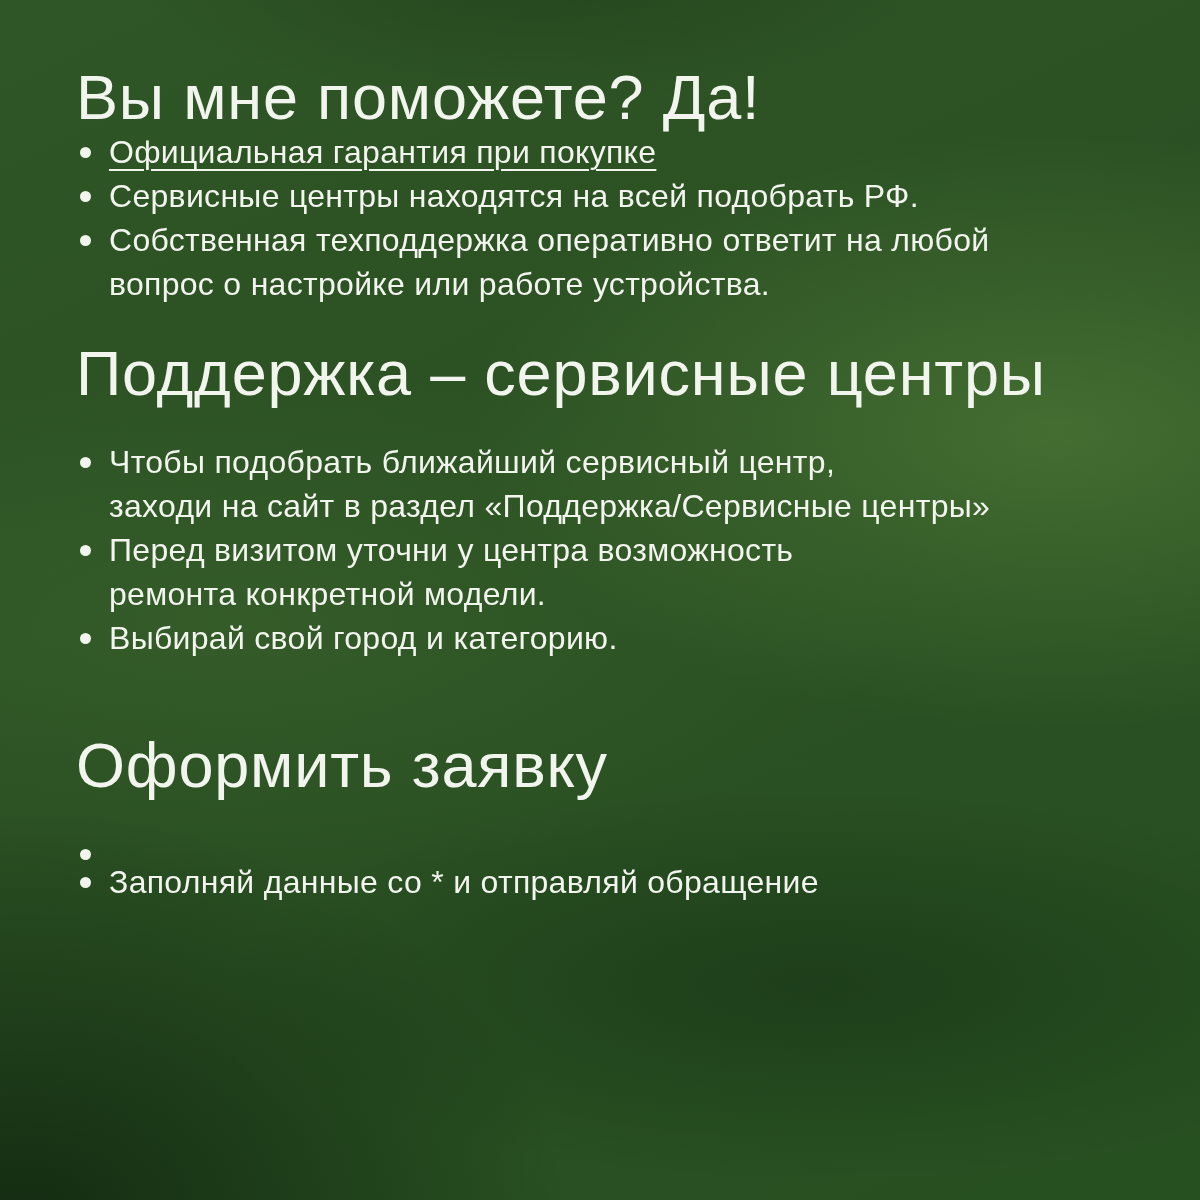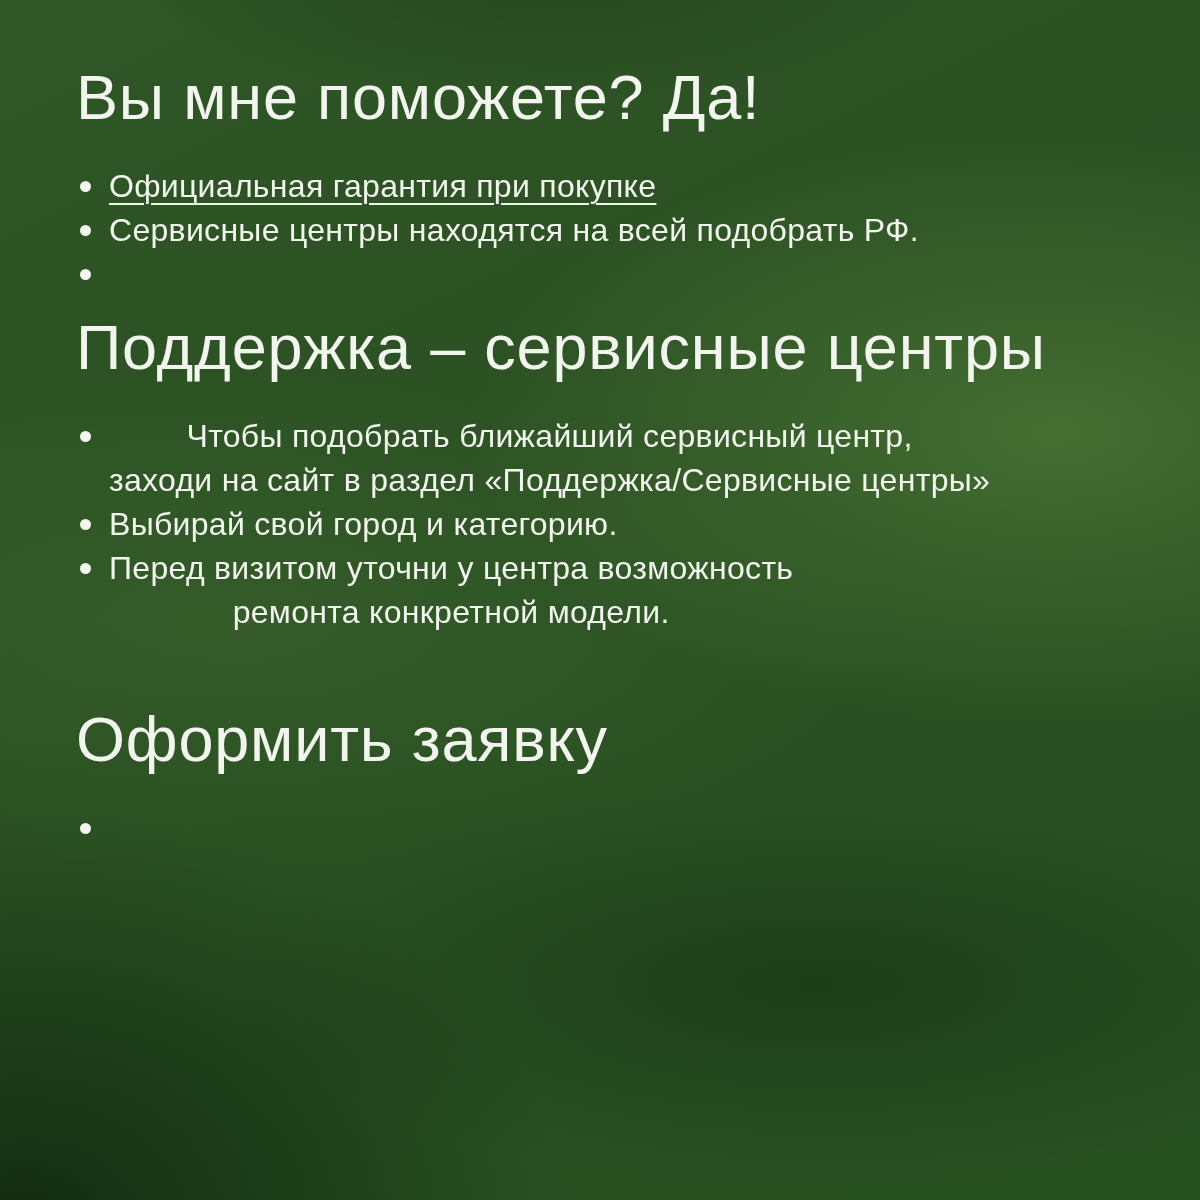--- a/index.html
+++ b/index.html
@@ -29,29 +29,28 @@
       linear-gradient(155deg, #2f5626 0%, #2b5023 45%, #275021 100%);
   }
   .heading {
     margin: 0;
     font-size: 63px;
     font-weight: 400;
     line-height: 66px;
     letter-spacing: 0.8px;
     color: #f2f4ee;
   }
-  .heading.first { margin-bottom: 34px; }
+  .heading.first { }
   .section-2 { margin-top: 34px; }
   .section-3 { margin-top: 72px; }
   .section-2 .heading, .section-3 .heading { margin-bottom: 34px; }
   ul.bullets {
     list-style: none;
     margin: 0;
     padding: 0;
-    text-align: center;
   }
   li.item {
     display: flex;
     align-items: flex-start;
     font-size: 32px;
     line-height: 44px;
     letter-spacing: 0.3px;
   }
   .dot {
     flex: 0 0 auto;
@@ -81,46 +80,52 @@
       <li class="item">
         <span class="dot"></span>
         <span class="txt underlined">Официальная гарантия при покупке</span>
       </li>
       <li class="item">
         <span class="dot"></span>
         <span class="txt">Сервисные центры находятся на всей подобрать РФ.</span>
       </li>
       <li class="item">
         <span class="dot"></span>
+        <span class="txt">Собственная техподдержка оперативно ответит на любой
+вопрос о настройке или работе устройства.</span>
       </li>
     </ul>
   </section>
 
   <section class="section-2">
     <h2 class="heading">Поддержка – сервисные центры</h2>
     <ul class="bullets">
       <li class="item">
         <span class="dot"></span>
         <span class="txt">Чтобы подобрать ближайший сервисный центр,
 заходи на сайт в раздел «Поддержка/Сервисные центры»</span>
       </li>
       <li class="item">
         <span class="dot"></span>
-        <span class="txt">Выбирай свой город и категорию.</span>
+        <span class="txt">Перед визитом уточни у центра возможность
+ремонта конкретной модели.</span>
       </li>
       <li class="item">
         <span class="dot"></span>
-        <span class="txt">Перед визитом уточни у центра возможность
-ремонта конкретной модели.</span>
+        <span class="txt">Выбирай свой город и категорию.</span>
       </li>
     </ul>
   </section>
 
   <section class="section-3">
     <h2 class="heading">Оформить заявку</h2>
     <ul class="bullets">
       <li class="item">
         <span class="dot"></span>
       </li>
+      <li class="item">
+        <span class="dot"></span>
+        <span class="txt">Заполняй данные со * и отправляй обращение</span>
+      </li>
     </ul>
   </section>
 
 </div>
 
 </body></html>

